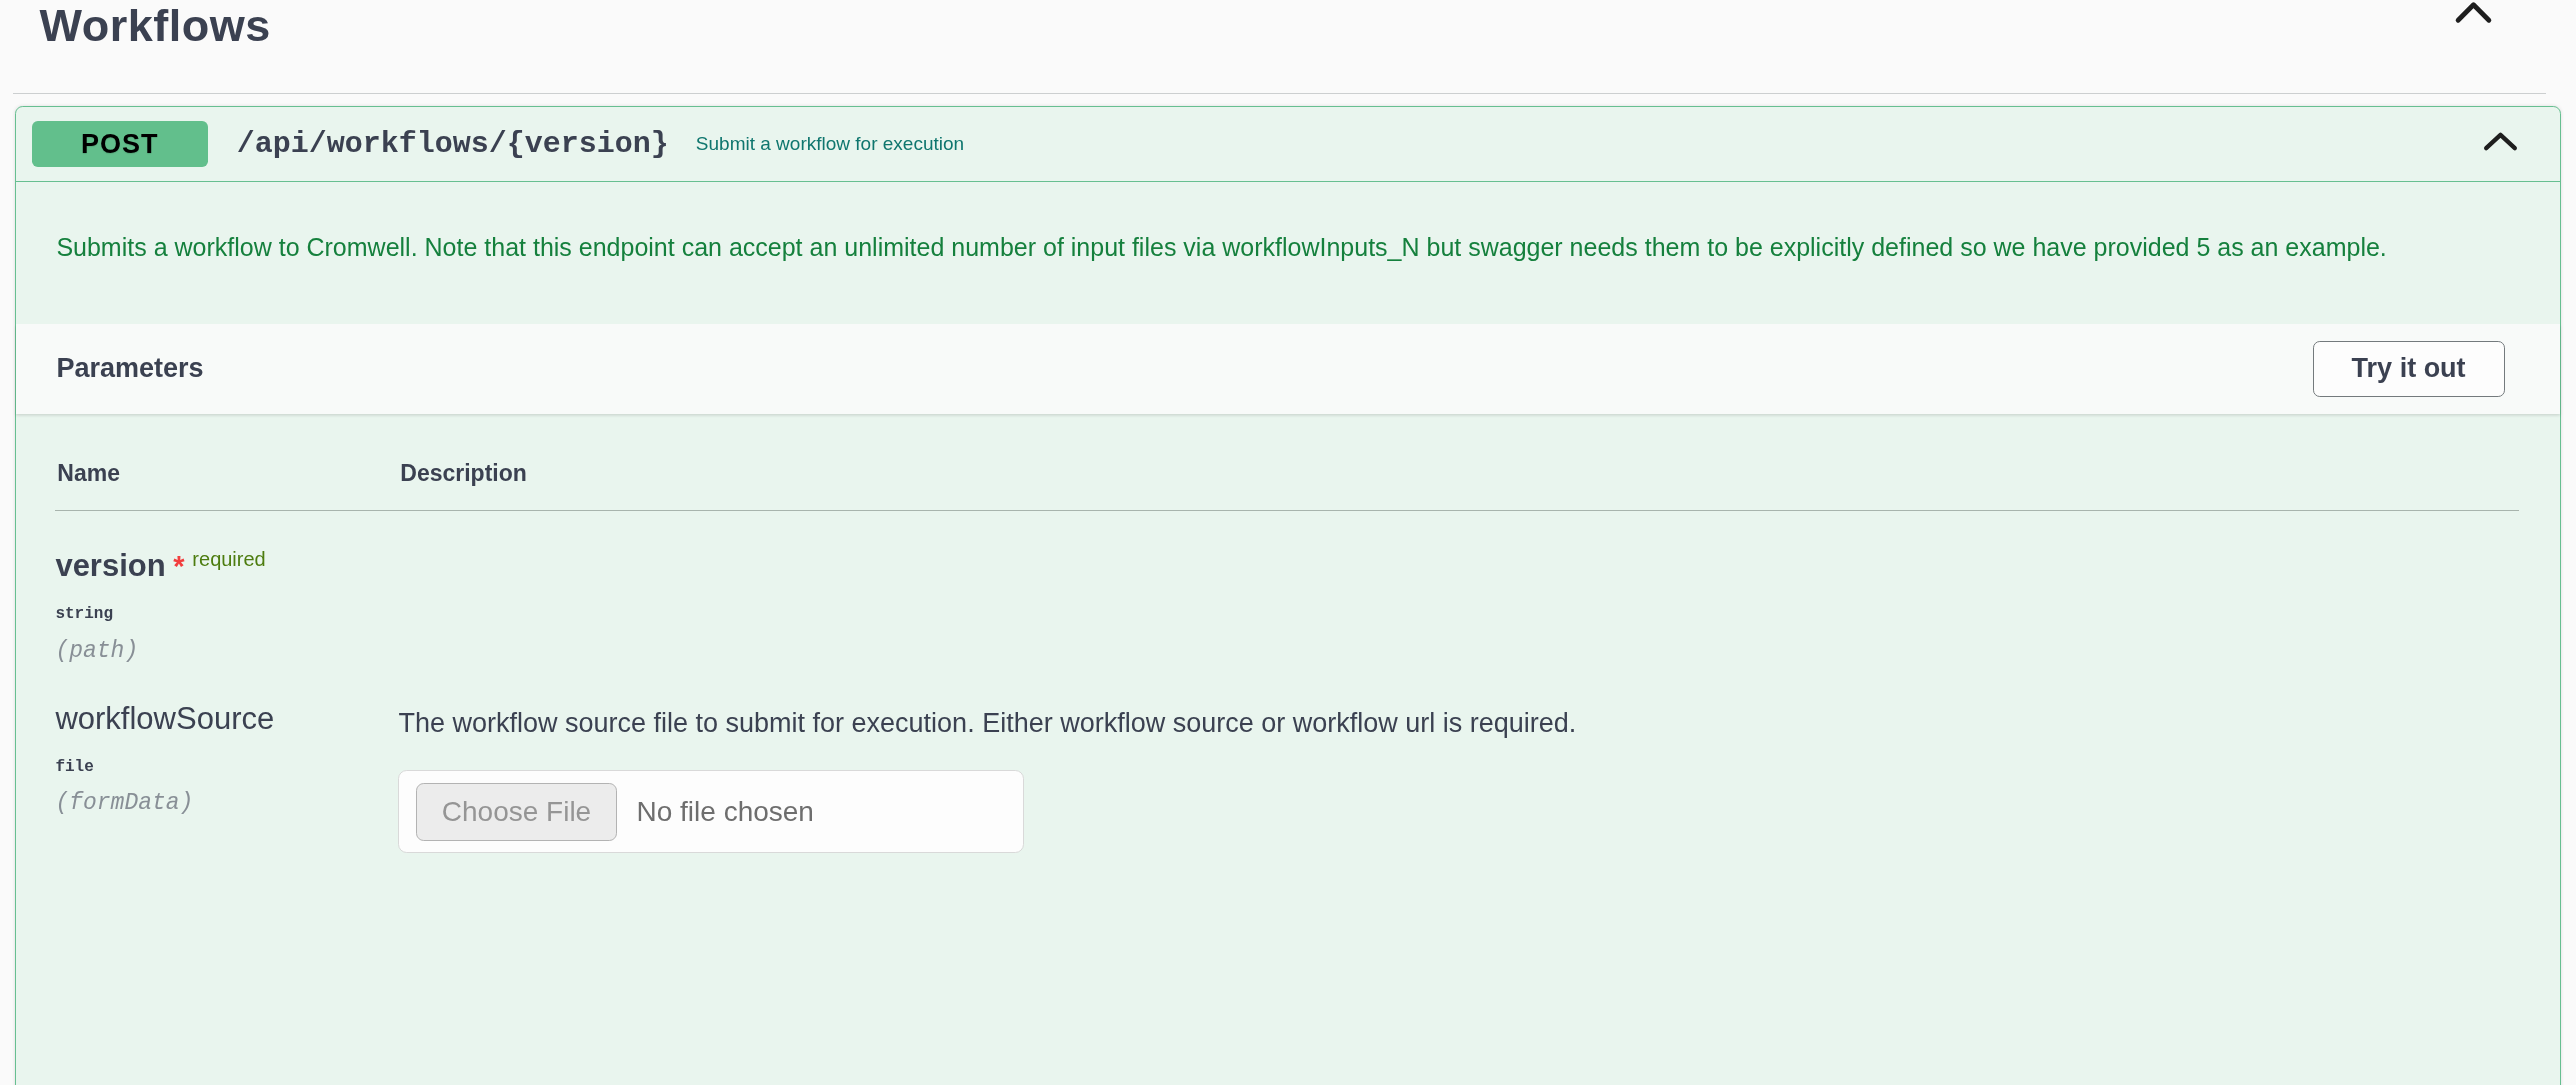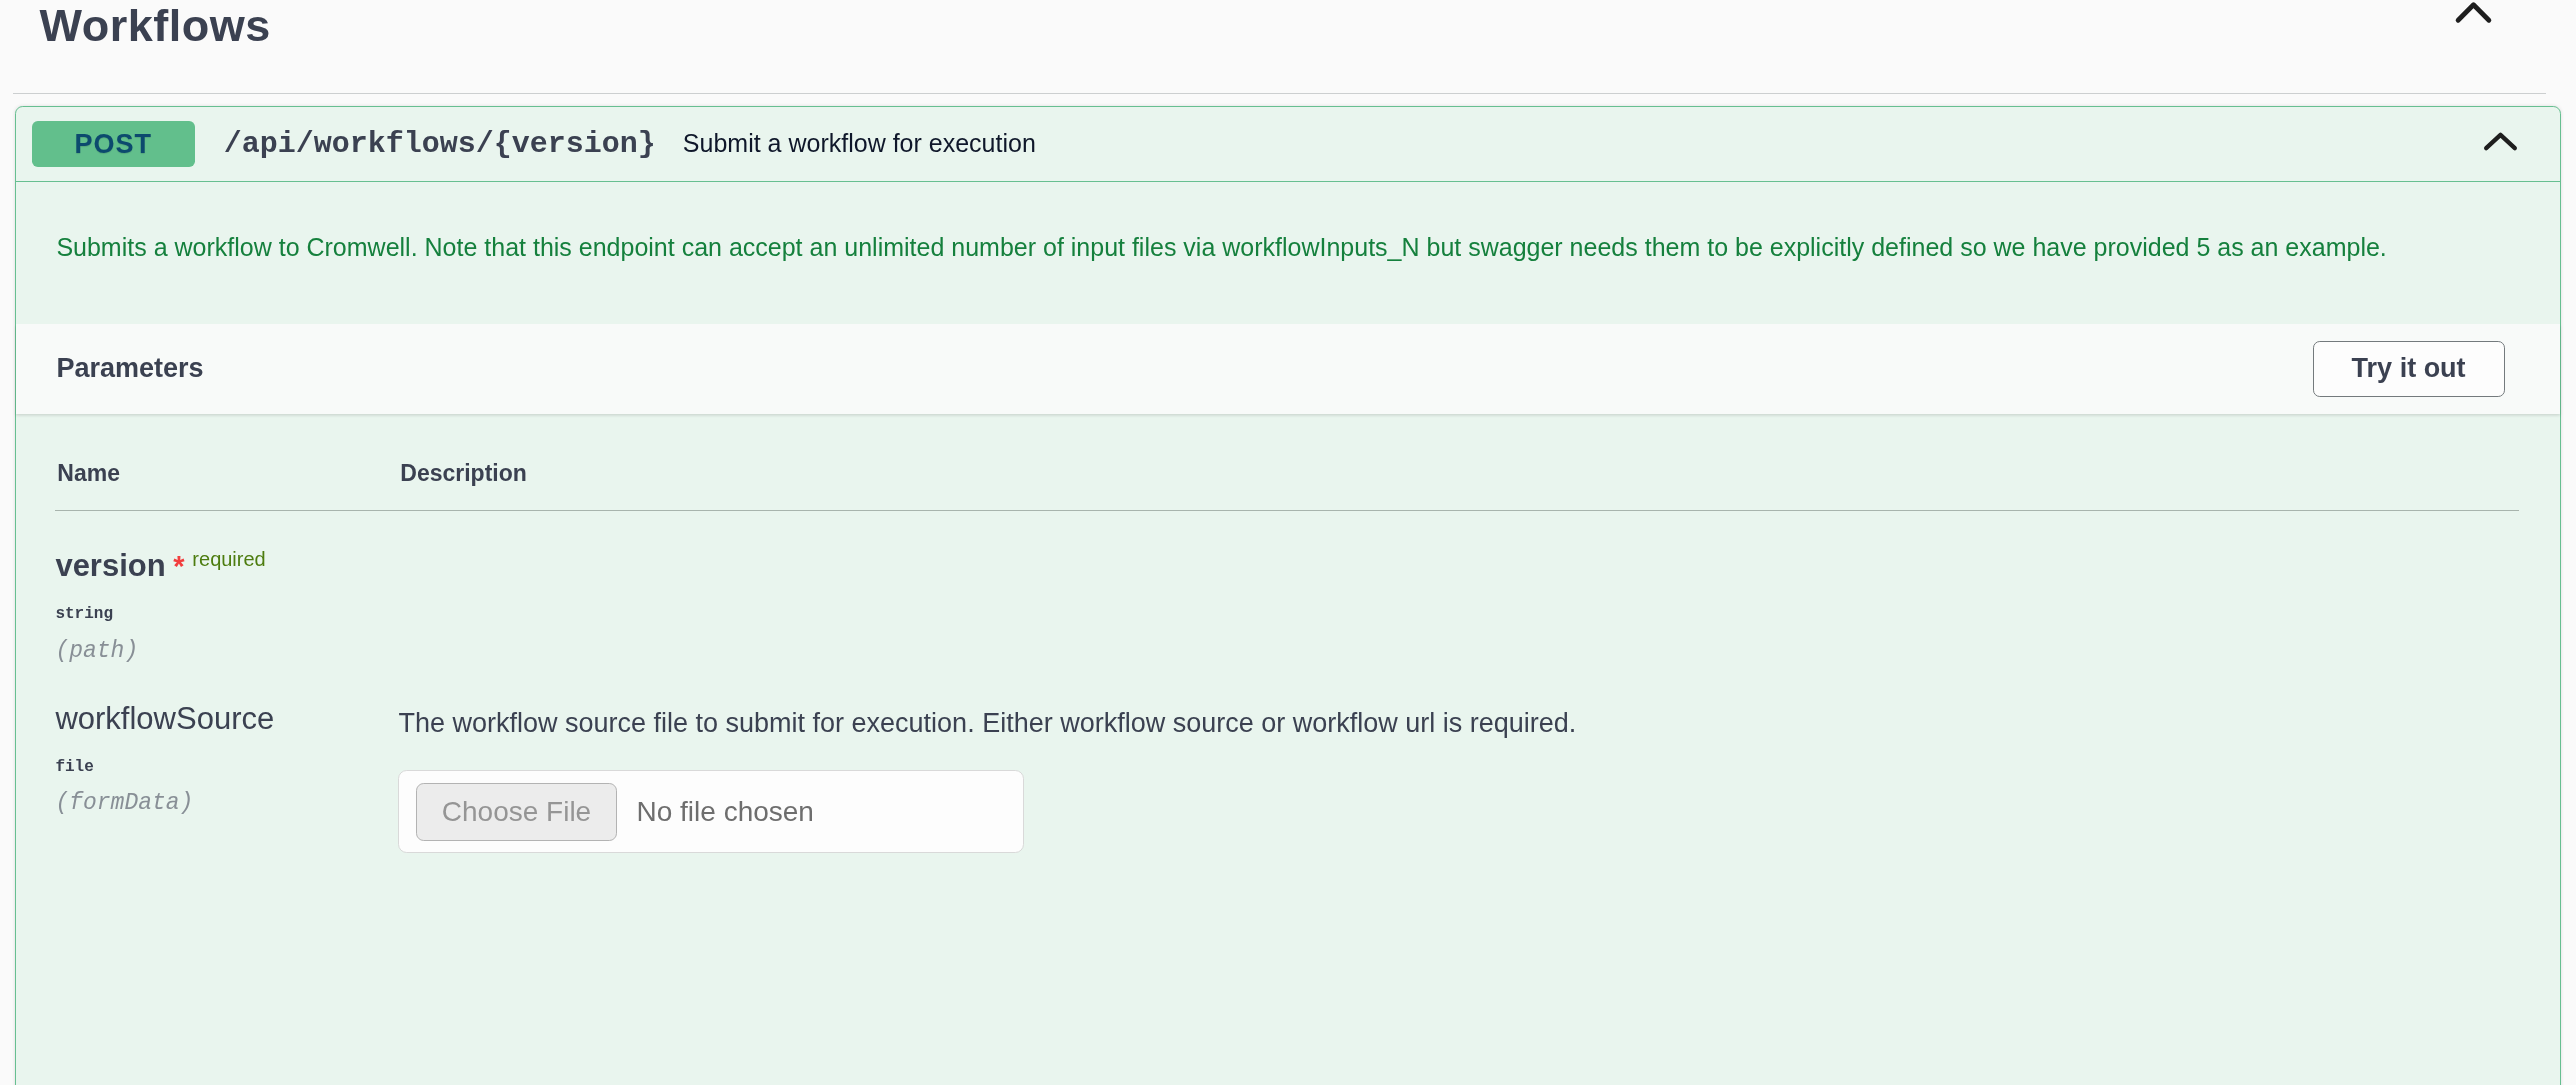--- a/index.html
+++ b/index.html
@@ -41,43 +41,43 @@
   }
   .opblock-header {
     height: 75px;
     display: flex;
     align-items: center;
     padding: 0 42px 0 15.4px;
     border-bottom: 1.9px solid #67bf91;
     cursor: pointer;
   }
   .method-badge {
-    width: 163px;
+    width: 176px;
     height: 46px;
     line-height: 46px;
     text-align: center;
     background: #62bf8c;
-    color: #0c4a6e;
+    color: #000000;
     font-weight: bold;
     font-size: 27px;
     letter-spacing: 1px;
     border-radius: 5.8px;
     text-shadow: 0 1px 1px rgba(0,0,0,0.12);
   }
   .endpoint-path {
     margin-left: 29px;
     font-family: "Liberation Mono", monospace;
     font-weight: bold;
     font-size: 30px;
     color: #3b4151;
   }
   .endpoint-summary {
     margin-left: 27px;
-    font-size: 25px;
-    color: #0f172a;
+    font-size: 19px;
+    color: #0f766e;
   }
   .opblock-header .chevron { margin-left: auto; }
 
   
   .opblock-description {
     padding: 44px 116px 55px 40px;
     font-size: 25px;
     line-height: 43px;
     color: #15803d;
   }

